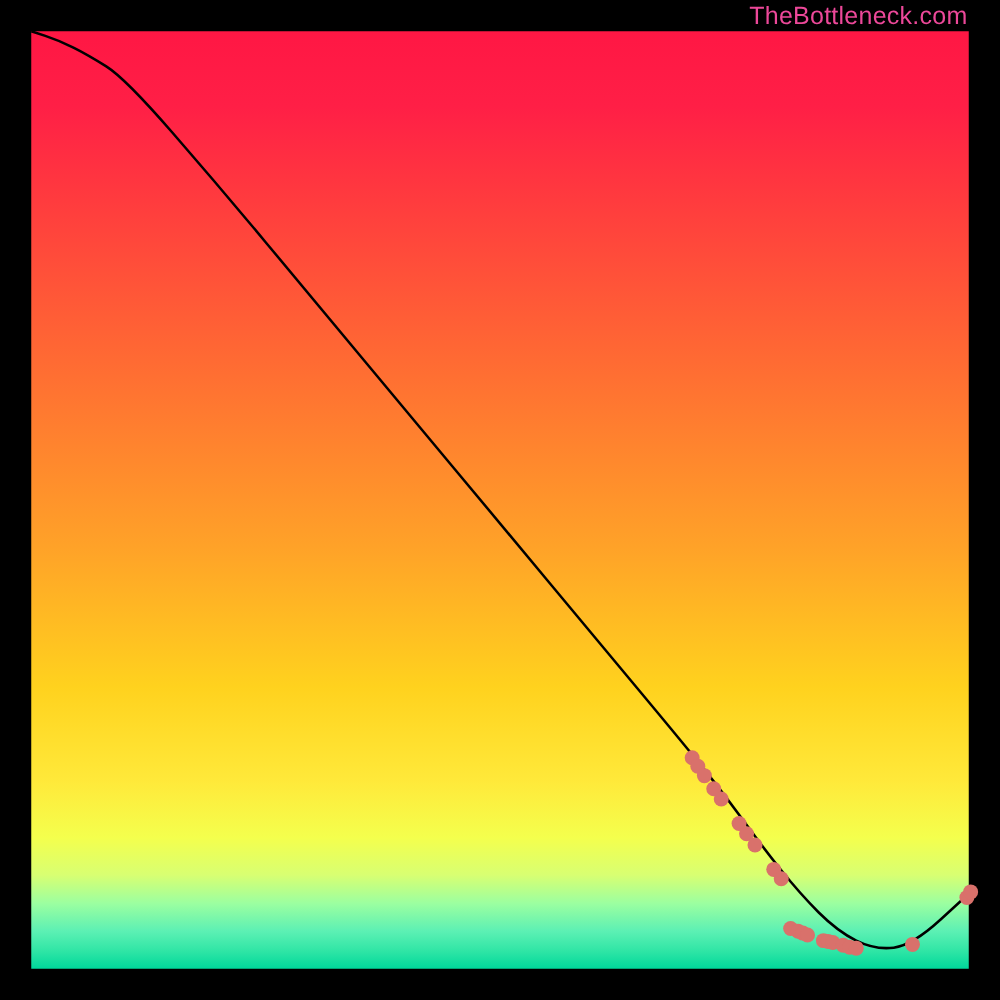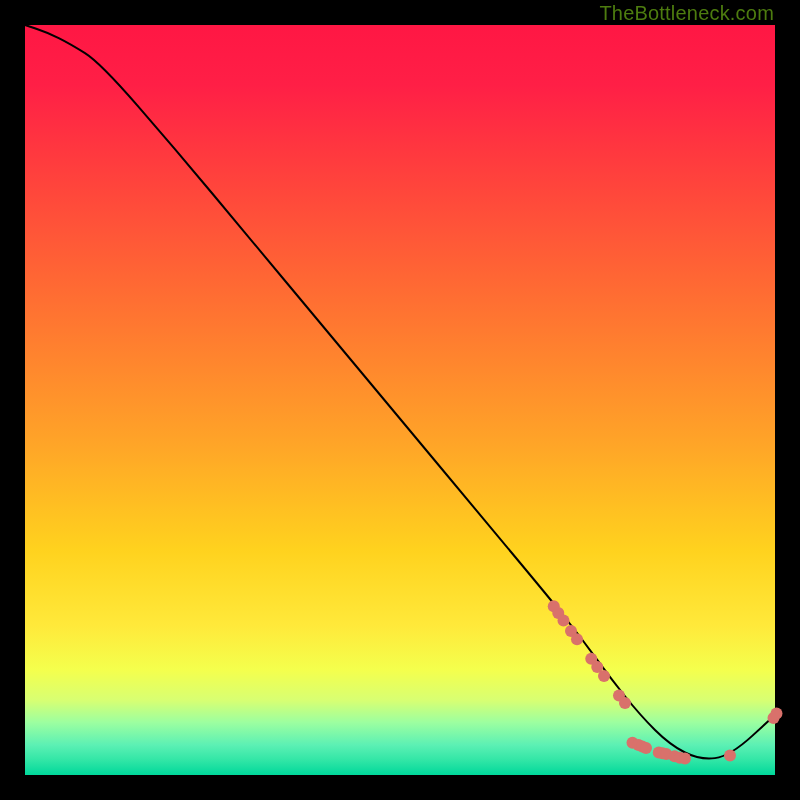--- a/index.html
+++ b/index.html
@@ -48,21 +48,21 @@
     width: 100%;
     height: 100%;
     overflow: visible;
   }
   .attribution {
     position: absolute;
     top: 2px;
     right: 26px;
     font-size: 20px;
     font-weight: 400;
-    color: #4d7c0f;
+    color: #ec4899;
     letter-spacing: 0.2px;
   }
 </style>
 </head>
 <body>
 
 <div class="stage">
   <div class="plot-area">
     <svg id="plot-svg" viewBox="0 0 100 100" preserveAspectRatio="none">
         <path d="M 0 0 Q 0 0 1.5 0.5 Q 3 1 4.5 1.75 Q 6 2.5 8 3.75 Q 10 5 15 10.75 Q 20 16.5 25 22.5 Q 30 28.5 35 34.5 Q 40 40.5 45 46.5 Q 50 52.5 55 58.5 Q 60 64.5 65 70.5 Q 70 76.5 72 79 Q 74 81.5 76 84.25 Q 78 87 80 89.5 Q 82 92 84 94 Q 86 96 88 97 Q 90 98 92 97.75 Q 94 97.5 97 94.75 T 100 92" fill="none" stroke="#000000" stroke-width="2" vector-effect="non-scaling-stroke"></path>

